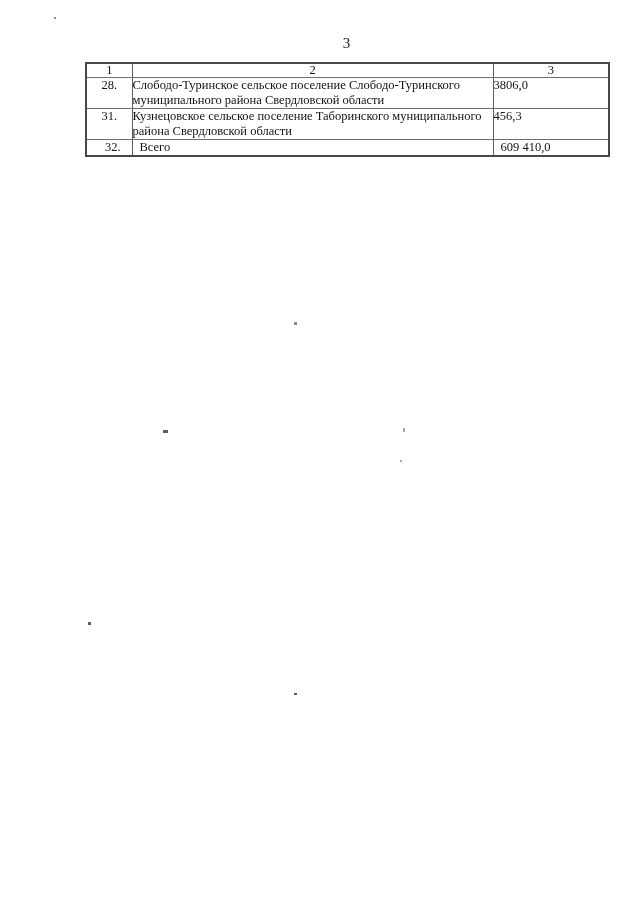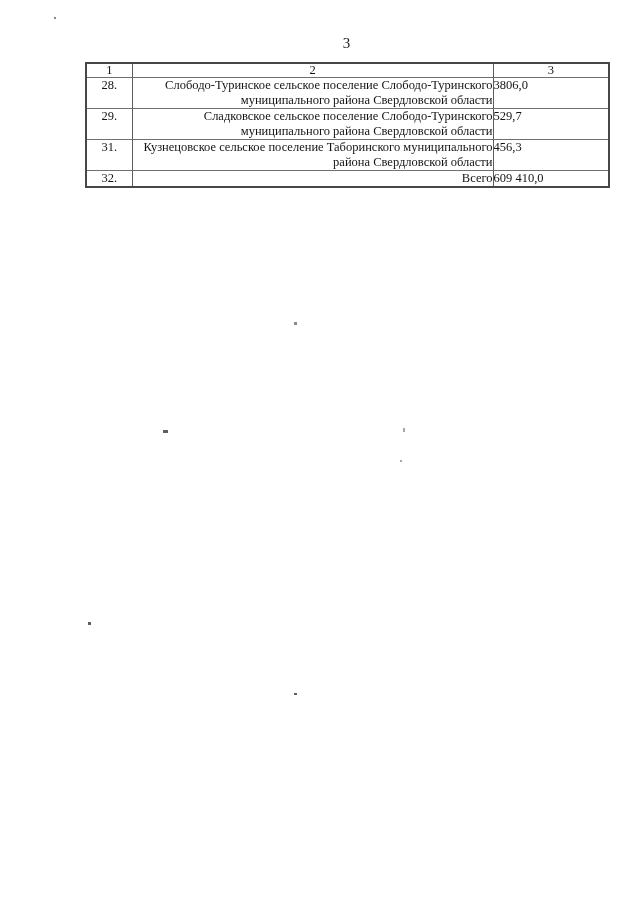--- a/index.html
+++ b/index.html
@@ -43,27 +43,27 @@
     vertical-align: top;
     padding: 0;
     overflow: hidden;
   }
   tr.header-row td {
     height: 12px;
     text-align: center;
     line-height: 13px;
   }
   tr.data-row td { height: 28px; }
-  tr.total-row td { height: 14px; }
+  tr.total-row td { height: 14px; padding-left: 7px; }
   td.num-cell {
     text-align: center;
     padding-top: 1px;
   }
   td.name-cell {
-    text-align: right;
+    text-align: left;
     padding: 1px 6px 0 6px;
   }
   td.val-cell {
     text-align: left;
     padding-top: 1px;
   }
   .speck {
     position: absolute;
     background: #8a8a8a;
   }
@@ -86,25 +86,20 @@
       <td class="num-cell">1</td>
       <td style="text-align:center">2</td>
       <td class="val-cell">3</td>
     </tr>
     <tr class="data-row">
       <td class="num-cell">28.</td>
       <td class="name-cell">Слободо-Туринское сельское поселение Слободо-Туринского муниципального района Свердловской области</td>
       <td class="val-cell">3806,0</td>
     </tr>
     <tr class="data-row">
-      <td class="num-cell">29.</td>
-      <td class="name-cell">Сладковское сельское поселение Слободо-Туринского муниципального района Свердловской области</td>
-      <td class="val-cell">529,7</td>
-    </tr>
-    <tr class="data-row">
       <td class="num-cell">31.</td>
       <td class="name-cell">Кузнецовское сельское поселение Таборинского муниципального района Свердловской области</td>
       <td class="val-cell">456,3</td>
     </tr>
     <tr class="total-row">
       <td class="num-cell">32.</td>
       <td class="name-cell">Всего</td>
       <td class="val-cell">609 410,0</td>
     </tr>
   </tbody>

